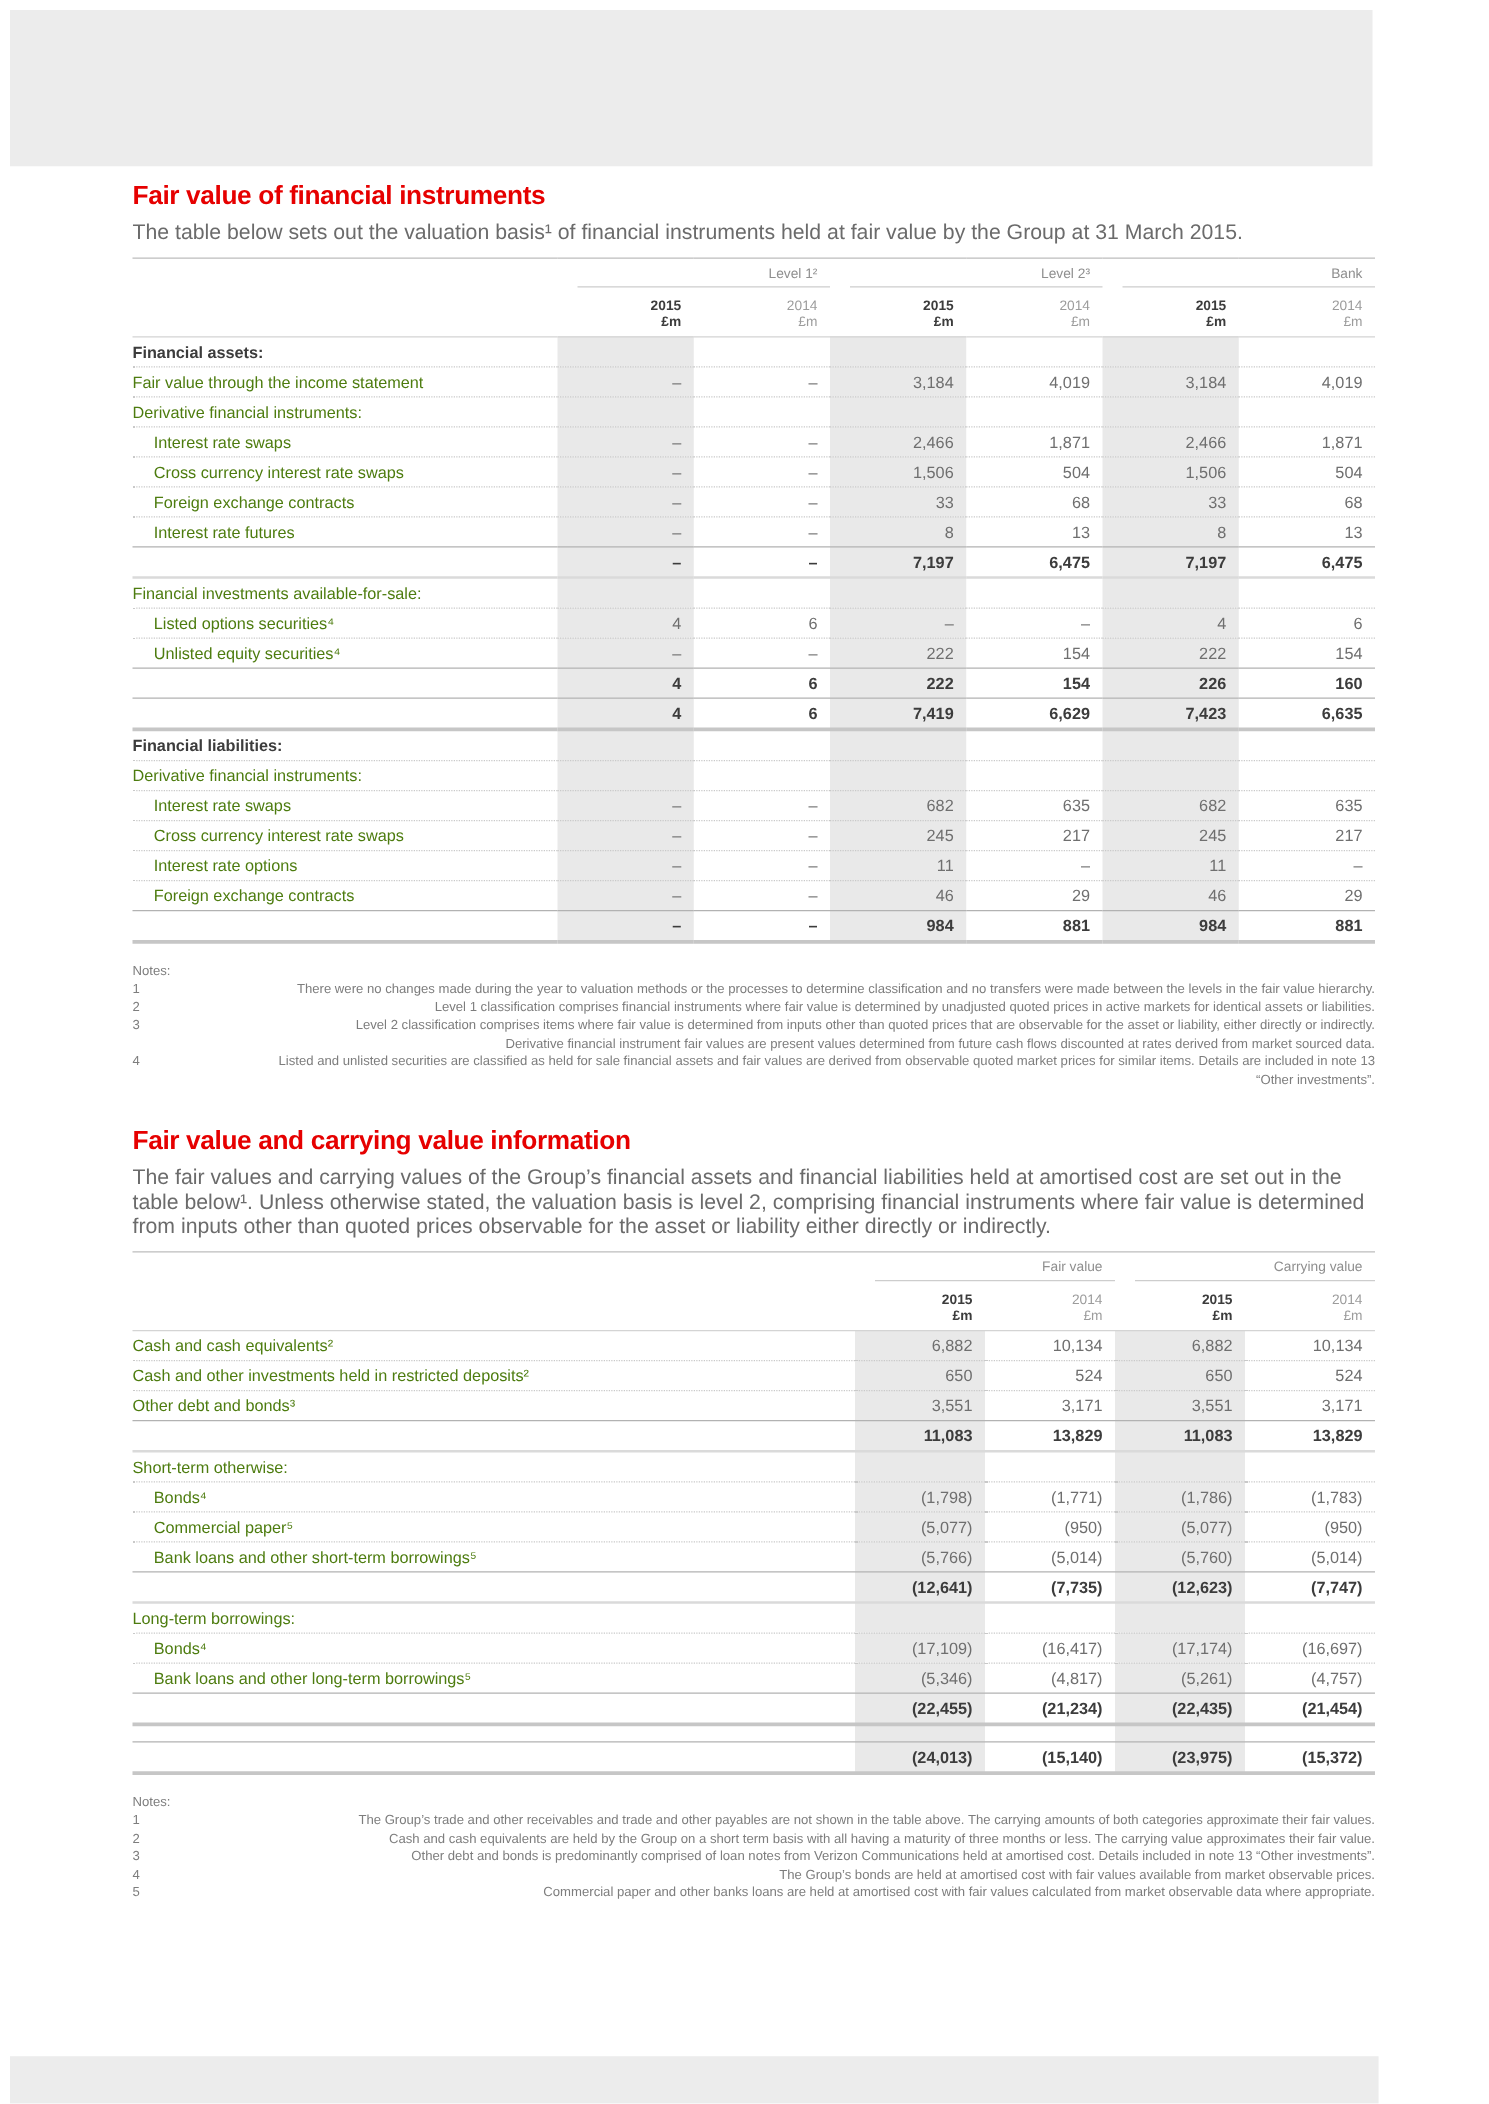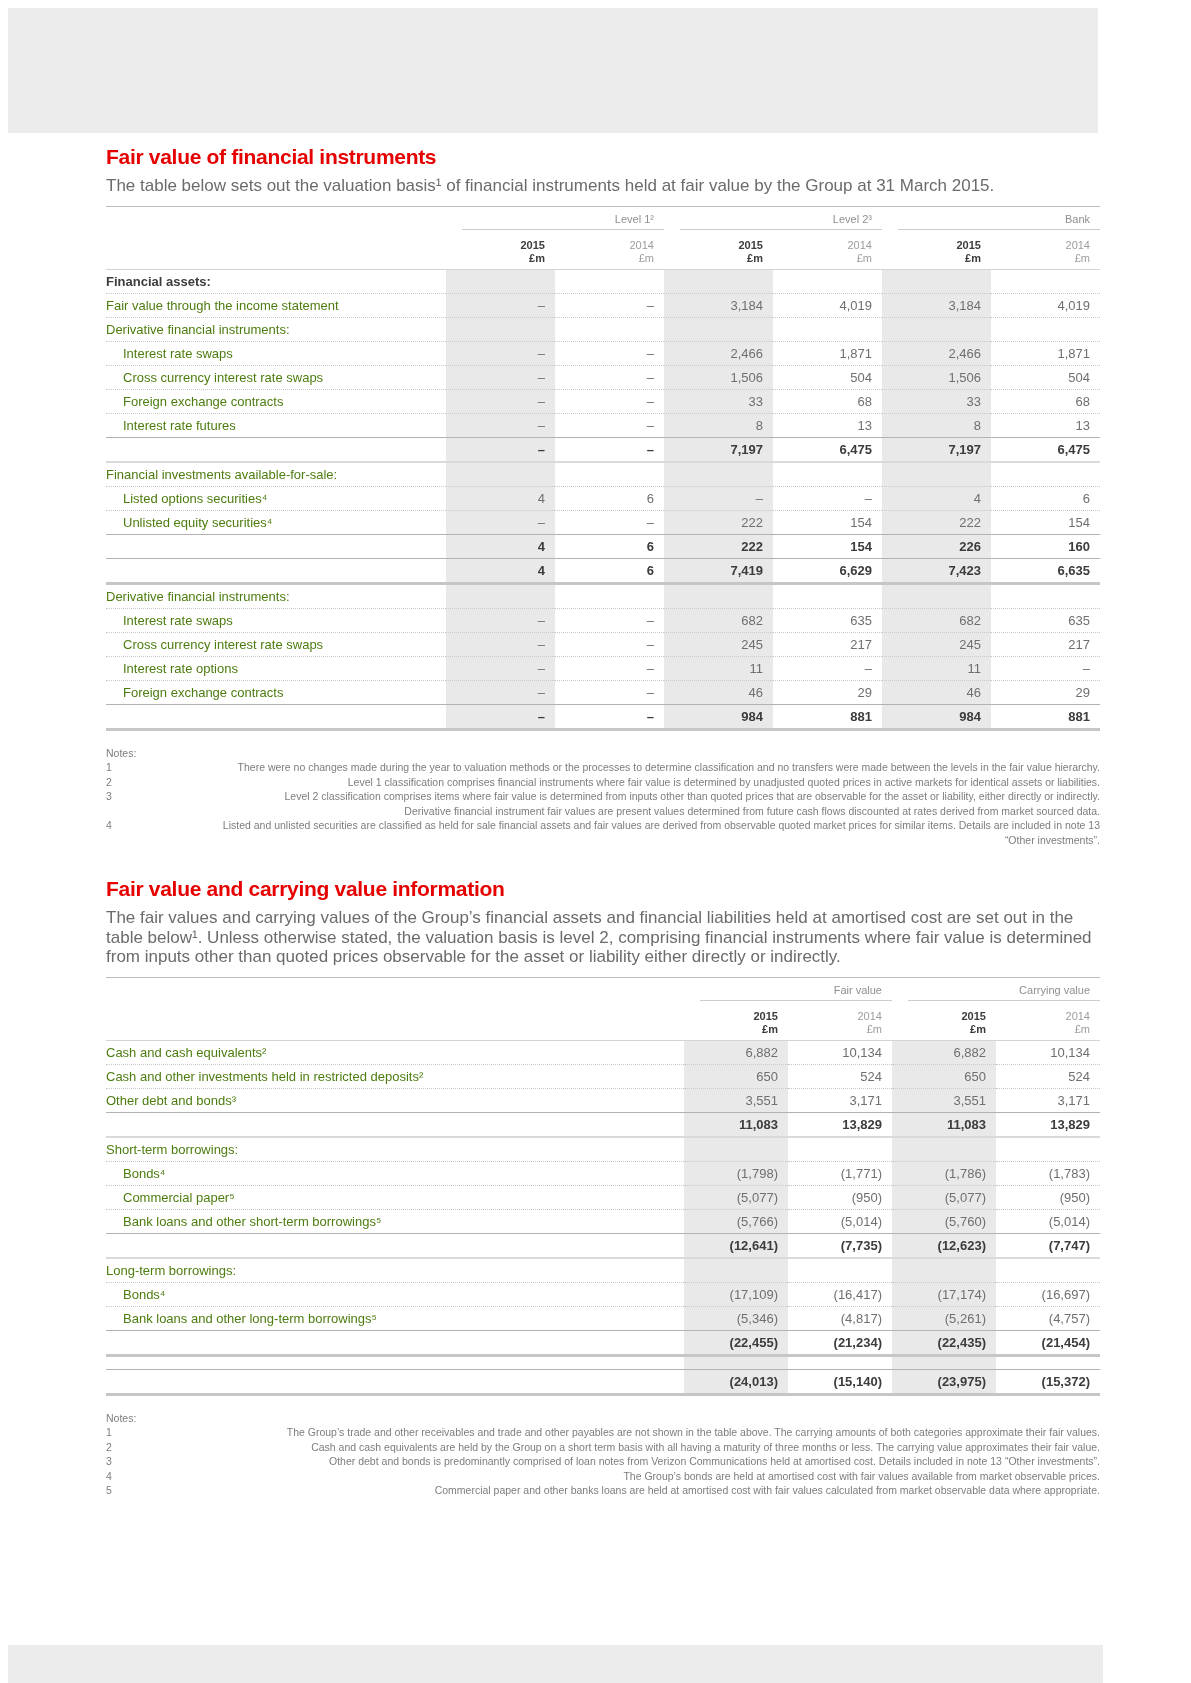--- a/index.html
+++ b/index.html
@@ -229,20 +229,29 @@
           </tr>
           <tr class="r-total">
             <td class="lbl"></td>
             <td class="num shade">4</td>
             <td class="num">6</td>
             <td class="num shade">7,419</td>
             <td class="num">6,629</td>
             <td class="num shade">7,423</td>
             <td class="num">6,635</td>
           </tr>
+          <tr class="r-section">
+            <td class="lbl">Financial liabilities:</td>
+            <td class="num shade"></td>
+            <td class="num"></td>
+            <td class="num shade"></td>
+            <td class="num"></td>
+            <td class="num shade"></td>
+            <td class="num"></td>
+          </tr>
           <tr class="r-normal">
             <td class="lbl">Derivative financial instruments:</td>
             <td class="num shade"></td>
             <td class="num"></td>
             <td class="num shade"></td>
             <td class="num"></td>
             <td class="num shade"></td>
             <td class="num"></td>
           </tr>
           <tr class="r-normal">
@@ -378,21 +387,21 @@
             <td class="num">3,171</td>
           </tr>
           <tr class="r-sub2">
             <td class="lbl"></td>
             <td class="num shade">11,083</td>
             <td class="num">13,829</td>
             <td class="num shade">11,083</td>
             <td class="num">13,829</td>
           </tr>
           <tr class="r-normal">
-            <td class="lbl">Short-term borrowings:</td>
+            <td class="lbl">Short-term otherwise:</td>
             <td class="num shade"></td>
             <td class="num"></td>
             <td class="num shade"></td>
             <td class="num"></td>
           </tr>
           <tr class="r-normal">
             <td class="lbl ind">Bonds⁴</td>
             <td class="num shade">(1,798)</td>
             <td class="num">(1,771)</td>
             <td class="num shade">(1,786)</td>

